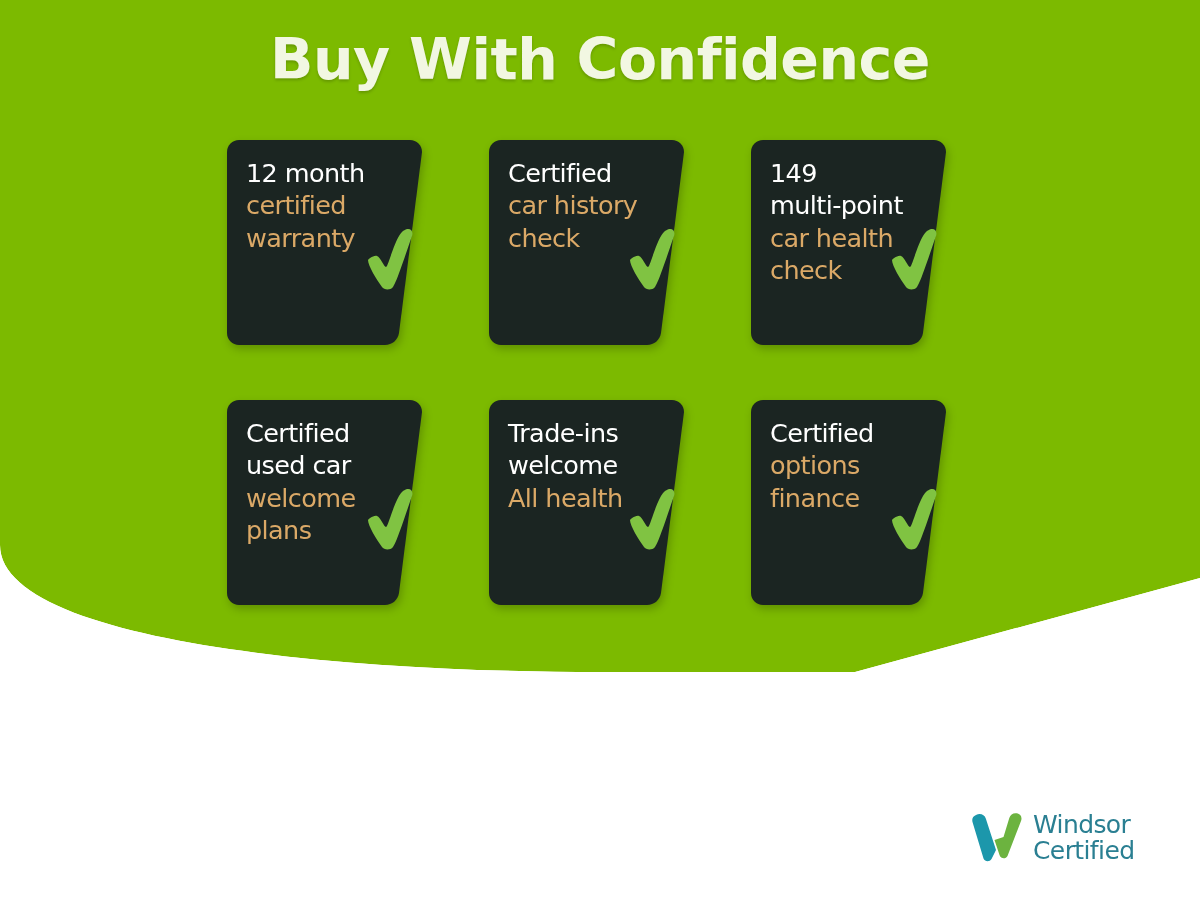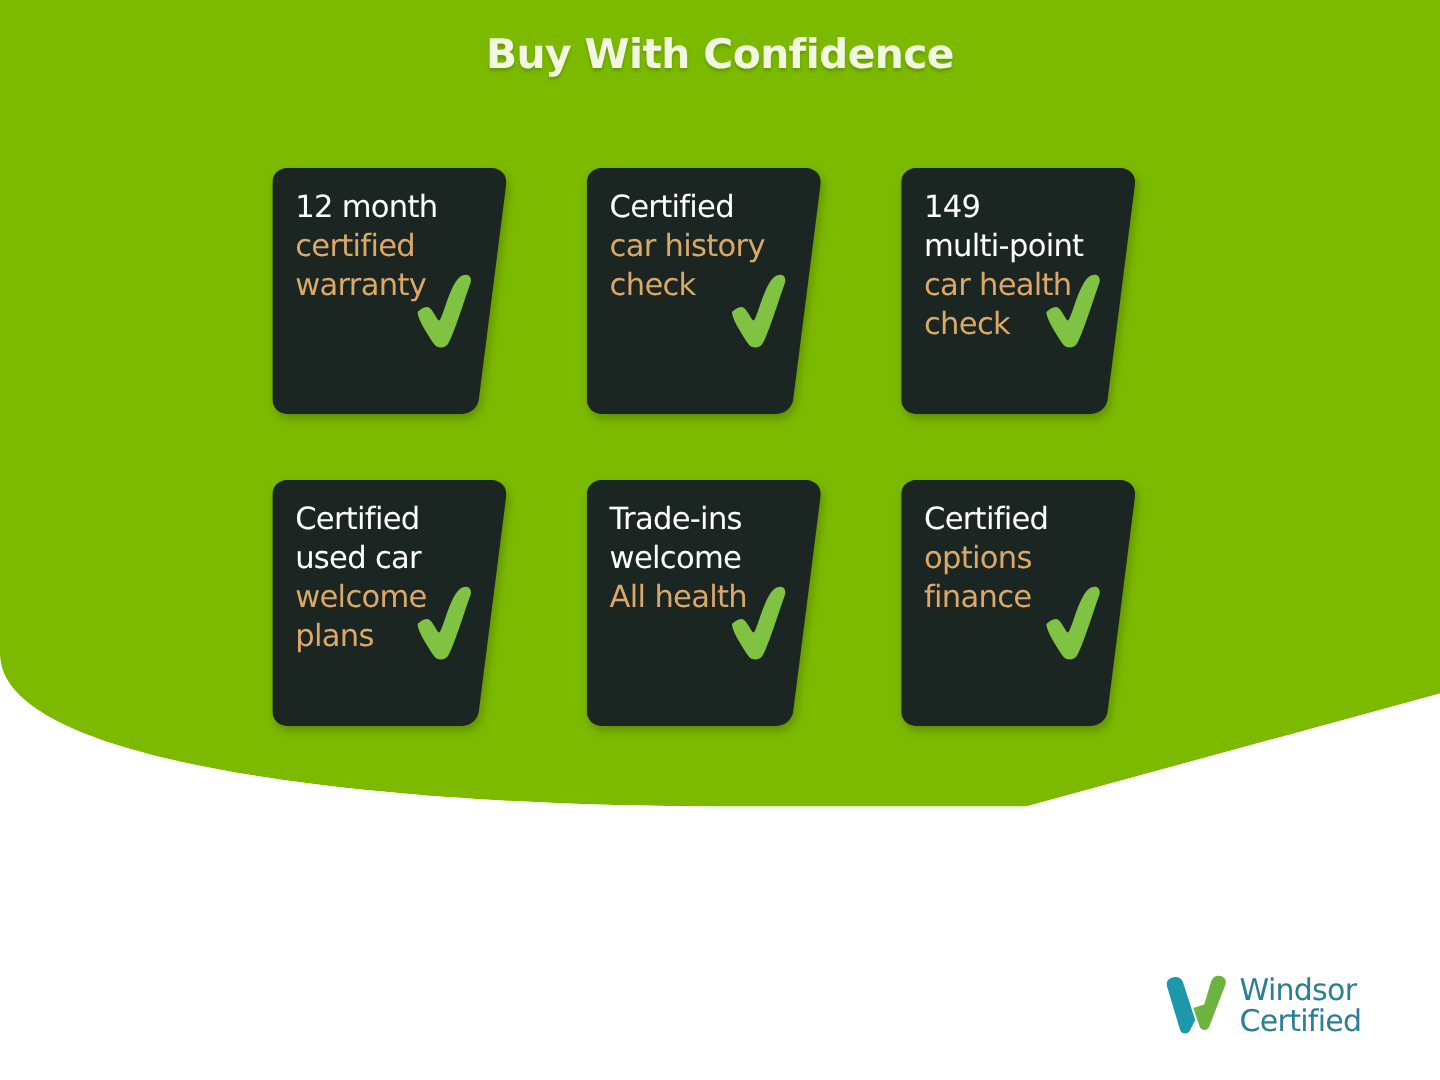--- a/index.html
+++ b/index.html
@@ -32,21 +32,21 @@
 
   
   .poster-title {
     position: absolute;
     top: 26px;
     left: 0;
     width: 1200px;
     text-align: center;
     font-family: "DejaVu Sans", sans-serif;
     font-weight: bold;
-    font-size: 34px;
+    font-size: 57px;
     letter-spacing: -0.5px;
     color: #f2f7e2;
     text-shadow: 0 2px 3px rgba(0,0,0,0.18);
     white-space: nowrap;
   }
 
   
   .card-grid {
     position: absolute;
     left: 227px;
@@ -57,20 +57,21 @@
     grid-template-rows: 205px 205px;
     column-gap: 67px;
     row-gap: 55px;
   }
 
   .card {
     position: relative;
     width: 195px;
     height: 163px;
     filter: drop-shadow(2px 4px 4px rgba(0,0,0,0.22));
+    padding-left: 20px;
   }
 
   .card-bg {
     position: absolute;
     inset: 0;
     width: 195px;
     height: 205px;
   }
 
   .card-text {

